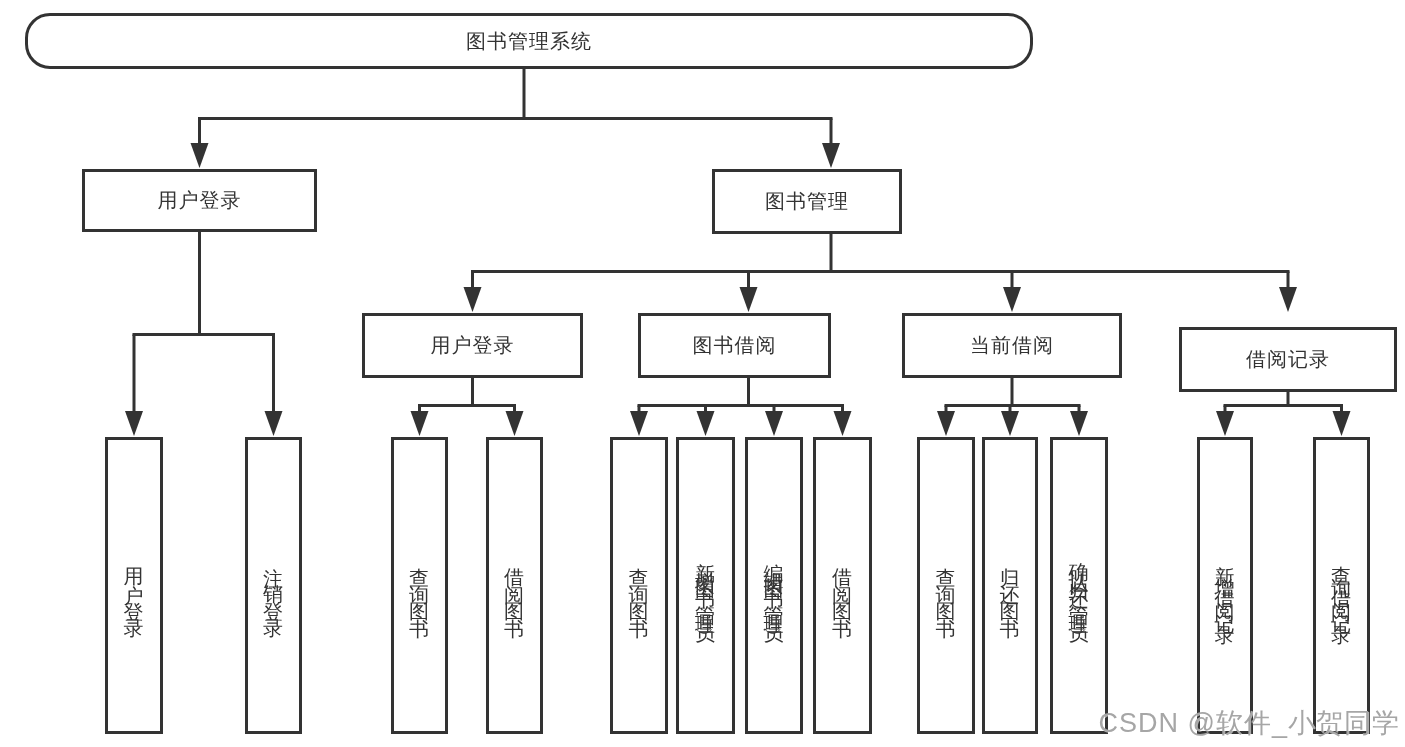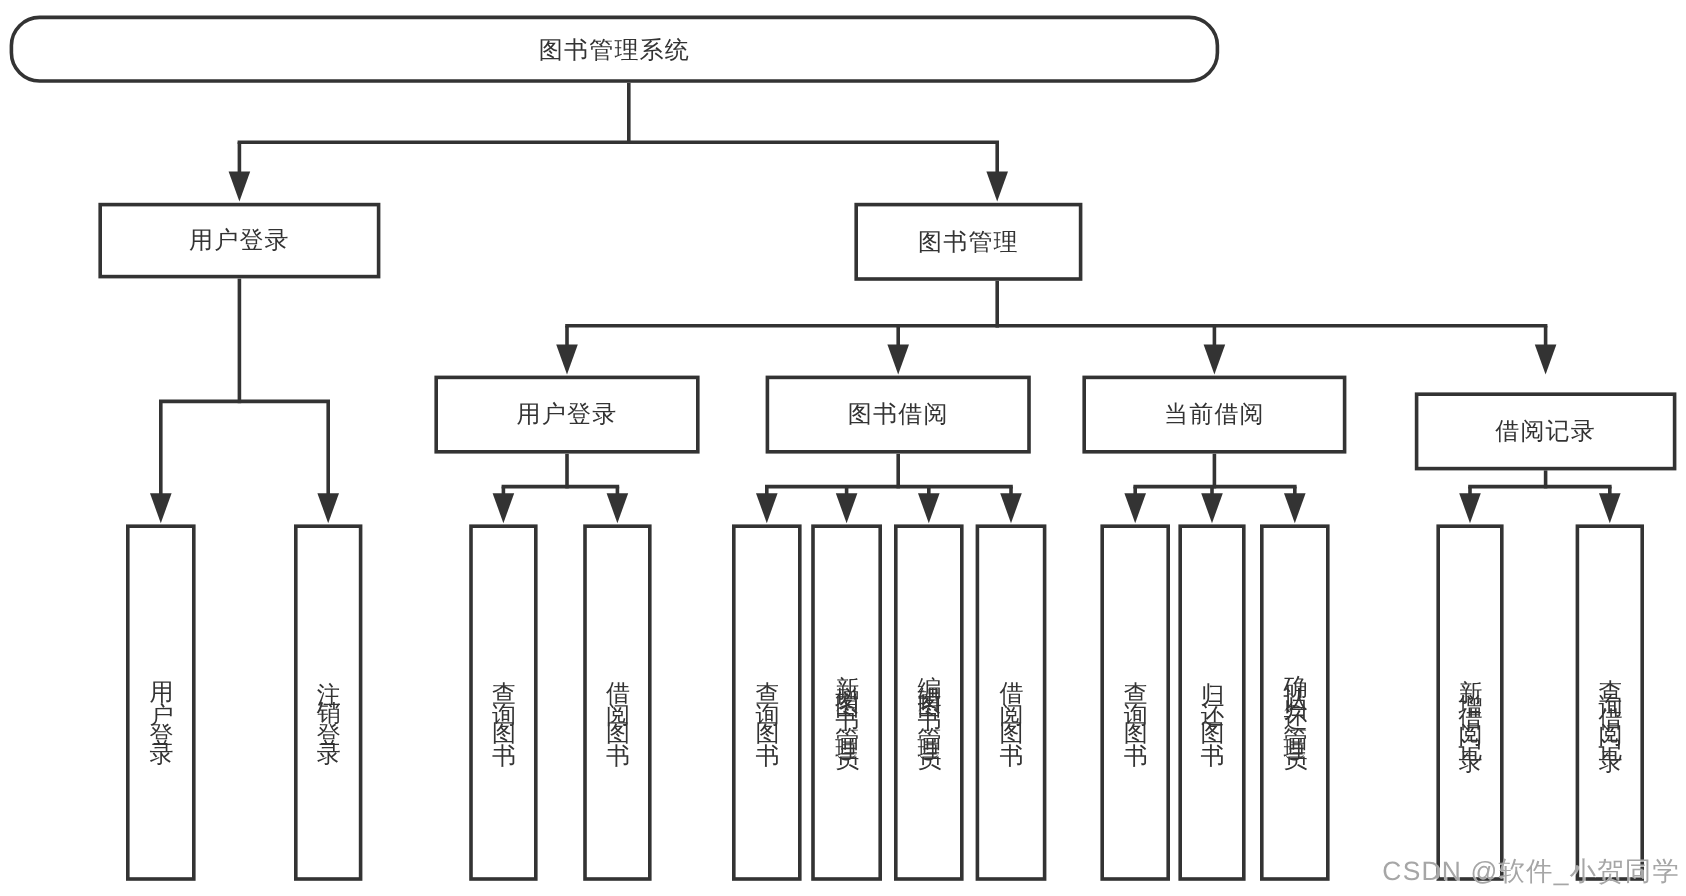--- a/index.html
+++ b/index.html
@@ -50,21 +50,21 @@
     writing-mode: vertical-rl;
     text-orientation: mixed;
     font-size: 20px;
     line-height: 1;
     white-space: nowrap;
   }
   .watermark {
     position: absolute;
     right: 5px;
     bottom: 6px;
-    font-size: 22px;
+    font-size: 27px;
     color: var(--wm-color);
     letter-spacing: 1px;
     white-space: nowrap;
     text-shadow: 1px 1px 0 rgba(255,255,255,0.6);
     z-index: 5;
     margin-top: 12px;
   }
 </style>
 </head>
 <body>
@@ -126,35 +126,35 @@
     <polygon points="1070,411 1088,411 1079,436"></polygon>
 
     <line x1="1288" y1="378" x2="1288" y2="407"></line>
     <line x1="1223.5" y1="405.5" x2="1343" y2="405.5"></line>
     <line x1="1225" y1="405.5" x2="1225" y2="426"></line>
     <line x1="1341.5" y1="405.5" x2="1341.5" y2="426"></line>
     <polygon points="1216,411 1234,411 1225,436"></polygon>
     <polygon points="1332.5,411 1350.5,411 1341.5,436"></polygon>
   </svg>
 
-  <div class="node hbox" style="left:8px; top:13px; width:1008px; height:56px;border-radius:25px;">
+  <div class="node hbox" style="left:25px; top:13px; width:1008px; height:56px;border-radius:25px;">
     <span>图书管理系统</span>
   </div>
 
   <div class="node hbox" style="left:82px; top:169px; width:235px; height:63px;">
     <span>用户登录</span>
   </div>
   <div class="node hbox" style="left:712px; top:169px; width:190px; height:65px;">
     <span>图书管理</span>
   </div>
 
   <div class="node hbox" style="left:362px; top:313px; width:221px; height:65px;">
     <span>用户登录</span>
   </div>
-  <div class="node hbox" style="left:638px; top:313px; width:221px; height:65px;">
+  <div class="node hbox" style="left:638px; top:313px; width:193px; height:65px;">
     <span>图书借阅</span>
   </div>
   <div class="node hbox" style="left:902px; top:313px; width:220px; height:65px;align-items:center;">
     <span>当前借阅</span>
   </div>
   <div class="node hbox" style="left:1179px; top:327px; width:218px; height:65px;">
     <span>借阅记录</span>
   </div>
 
   <div class="node vbox" style="left:105px; top:437px; width:58px; height:297px;">

